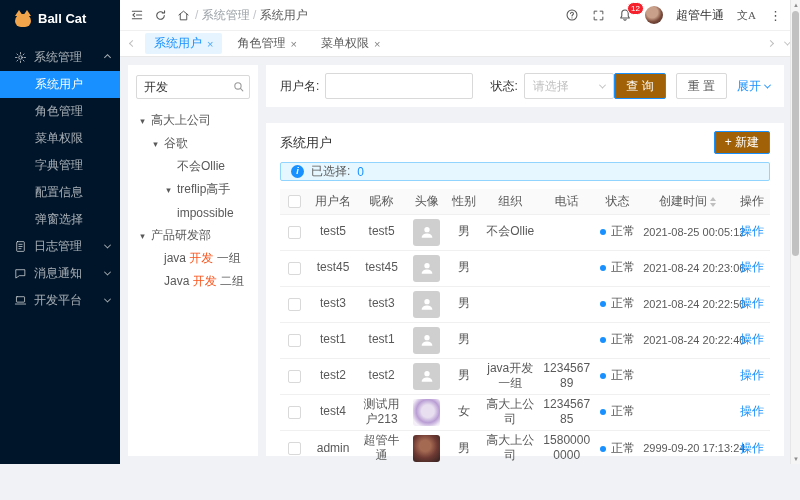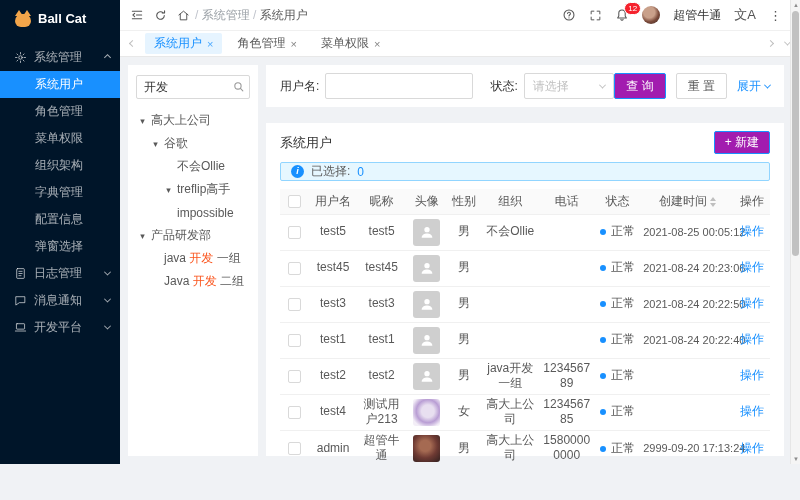--- a/index.html
+++ b/index.html
@@ -34,21 +34,21 @@
   .bc { display:flex; align-items:center; gap:5px; color:#9aa0a6; }
   .bc .sep { color:#c0c4cc; }
   .bc .bc-item { color:#9aa0a6; cursor:pointer; }
   .bc .bc-item.last { color:#595959; }
   .tb-spacer { flex:1; }
   .tb-right { display:flex; align-items:center; gap:13px; }
   .bell-wrap { position:relative; display:flex; }
   .badge { position:absolute; top:-6px; left:9px; background:#f5222d; color:#fff; font-size:8px; line-height:11px; padding:0 3px; border-radius:7px; border:1px solid #fff; }
   .avatar-sm { width:18px; height:18px; border-radius:50%; background:radial-gradient(circle at 40% 35%, #c9a08a 0 35%, #7a4a3a 60%, #3c2a28 100%); }
   .uname { color:#333; white-space:nowrap; }
-  .trans { font-size:13px; color:#555; letter-spacing:0; cursor:pointer; }
+  .trans { font-size:11px; color:#555; letter-spacing:0; cursor:pointer;font-family:Liberation Serif, serif; }
   .dots { font-size:13px; color:#555; cursor:pointer; }
 
   .tabbar { height:27px; background:#fff; border-top:1px solid #f0f0f0; border-bottom:1px solid #e8e8e8; display:flex; align-items:center; padding:0 8px; gap:8px; flex:0 0 auto; }
   .tab-nav { color:#bfbfbf; display:flex; align-items:center; cursor:pointer; padding:0 2px; }
   .tabs { display:flex; gap:6px; flex:1; }
   .tab { display:flex; align-items:center; gap:5px; height:21px; padding:0 9px; border-radius:2px; color:#595959; cursor:pointer; white-space:nowrap; }
   .tab.active { background:#e6f4ff; color:#1890ff; }
   .tab .x { font-size:11px; color:inherit; opacity:.75; cursor:pointer; }
 
   .content { flex:1; display:flex; gap:8px; padding:8px 16px 8px 8px; overflow:hidden; }
@@ -64,21 +64,21 @@
   .t-hl { color:#fa541c; }
 
   
   .rcol { flex:1; display:flex; flex-direction:column; gap:16px; min-width:0; }
   .query-card { background:#fff; padding:8px 14px; display:flex; align-items:center; flex:0 0 auto; }
   .q-label { color:#333; margin-right:6px; white-space:nowrap; }
   .q-input { width:148px; height:26px; border:1px solid #d9d9d9; border-radius:2px; padding:0 8px; font-size:12px; outline:none; font-family:inherit; }
   .q-select { width:128px; height:26px; border:1px solid #d9d9d9; border-radius:2px; padding:0 8px; display:flex; align-items:center; justify-content:space-between; color:#bfbfbf; cursor:pointer; }
   .q-gap { width:26px; } .q-gap2 { flex:1; }
   .btn { height:26px; padding:0 11px; border-radius:2px; border:1px solid #d9d9d9; background:#fff; color:#595959; font-size:12px; cursor:pointer; white-space:nowrap; font-family:inherit; }
-  .btn.primary { background:#a21caf; border-color:#1890ff; color:#fff; }
+  .btn.primary { background:#a16207; border-color:#1890ff; color:#fff; }
   .btn + .btn { margin-left:10px; }
   .expand-link { color:#1890ff; margin-left:10px; display:flex; align-items:center; gap:4px; cursor:pointer; white-space:nowrap; }
 
   .table-card { background:#fff; flex:1; display:flex; flex-direction:column; min-height:0; }
   .card-head { display:flex; align-items:center; justify-content:space-between; padding:8px 14px 6px; }
   .card-title { color:#333; font-size:13px; }
   .alert { margin:2px 14px 8px; height:25px; background:#e6f7ff; border:1px solid #91d5ff; border-radius:2px; display:flex; align-items:center; gap:7px; padding:0 10px; color:#595959; }
   .info-ic { width:13px; height:13px; border-radius:50%; background:#1890ff; color:#fff; font-size:9px; line-height:13px; text-align:center; font-style:italic; font-weight:bold; flex:0 0 auto; }
   .sel-count { color:#1890ff; }
 
@@ -128,21 +128,20 @@
               <circle cx="12" cy="12" r="3.2"></circle>
               <path d="M12 2.8v2.7M12 18.5v2.7M2.8 12h2.7M18.5 12h2.7M5.4 5.4l1.9 1.9M16.7 16.7l1.9 1.9M18.6 5.4l-1.9 1.9M7.3 16.7l-1.9 1.9"></path>
             </svg>
           </span>
     <span class="m-lbl">系统管理</span>
     <i class="chv up"></i>
         </div>
         <div class="m-item active">系统用户</div>
         <div class="m-item">角色管理</div>
         <div class="m-item">菜单权限</div>
-        <div class="m-item">组织架构</div>
         <div class="m-item">字典管理</div>
         <div class="m-item">配置信息</div>
         <div class="m-item">弹窗选择</div>
         <div class="m-group">
     <span class="m-ic">
             <svg width="13" height="13" viewBox="0 0 24 24" fill="none" stroke="currentColor" stroke-width="1.8" stroke-linecap="round" stroke-linejoin="round">
               <rect x="5" y="3" width="14" height="18" rx="1.5"></rect>
               <path d="M9 8h6M9 12h6M9 16h4"></path>
             </svg>
           </span>

